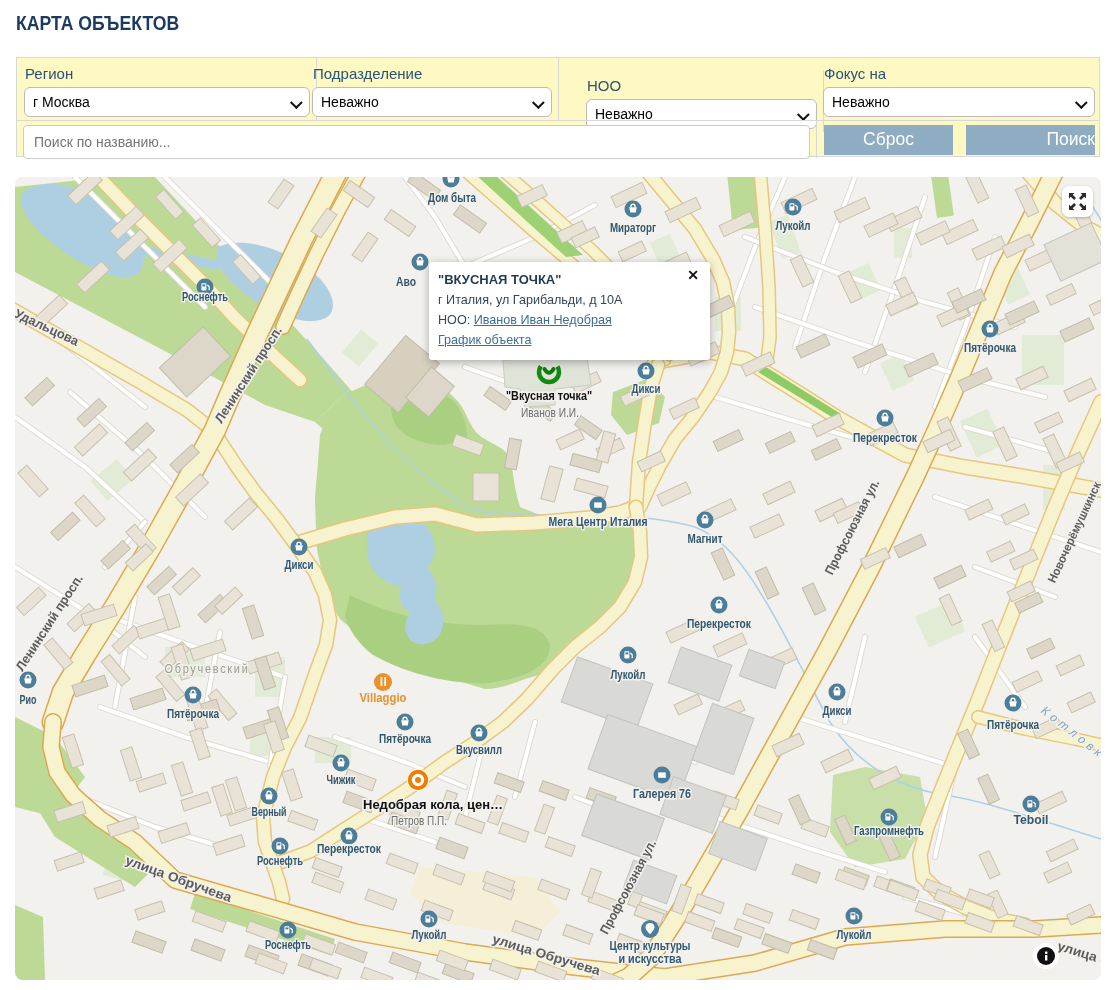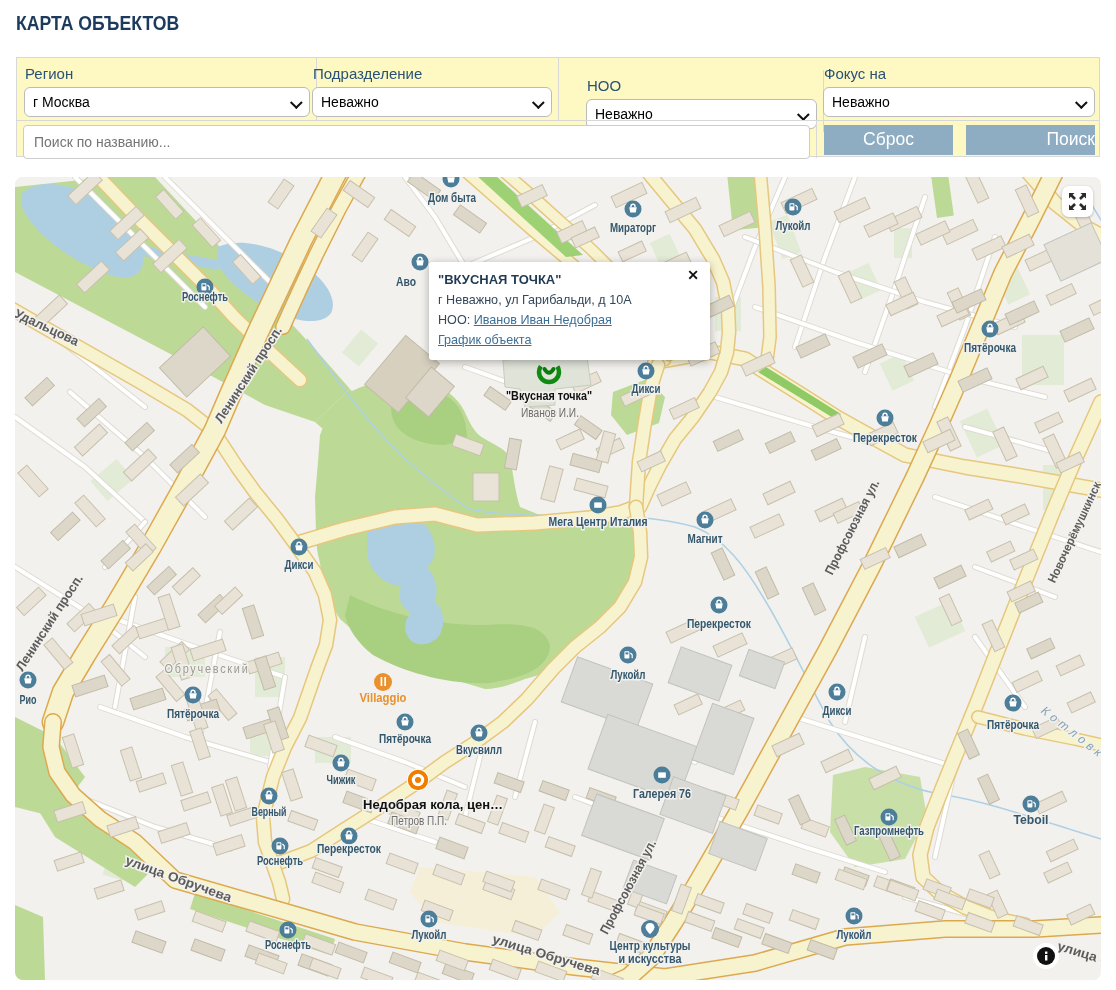--- a/index.html
+++ b/index.html
@@ -684,19 +684,19 @@
       <g fill="#2b2b2b">
         <path d="M7 12.5 V7 h5.5 l-1.8,1.8 3.3,3.3 -1.9,1.9 -3.3,-3.3 Z"></path>
         <path d="M24 12.5 V7 h-5.5 l1.8,1.8 -3.3,3.3 1.9,1.9 3.3,-3.3 Z"></path>
         <path d="M7 18.5 V24 h5.5 l-1.8,-1.8 3.3,-3.3 -1.9,-1.9 -3.3,3.3 Z"></path>
         <path d="M24 18.5 V24 h-5.5 l1.8,-1.8 -3.3,-3.3 1.9,-1.9 3.3,3.3 Z"></path>
       </g>
     </svg>
   </div>
   <div id="popup">
     <div class="t">"ВКУСНАЯ ТОЧКА"</div>
-    <div class="l">г Неважно, ул Гарибальди, д 10А</div>
+    <div class="l">г Италия, ул Гарибальди, д 10А</div>
     <div class="l">НОО: <a href="#">Иванов Иван Недобрая</a></div>
     <div class="l"><a href="#">График объекта</a></div>
     <div class="x">✕</div>
   </div>
   </div>
 </div>
 
 </body></html>

